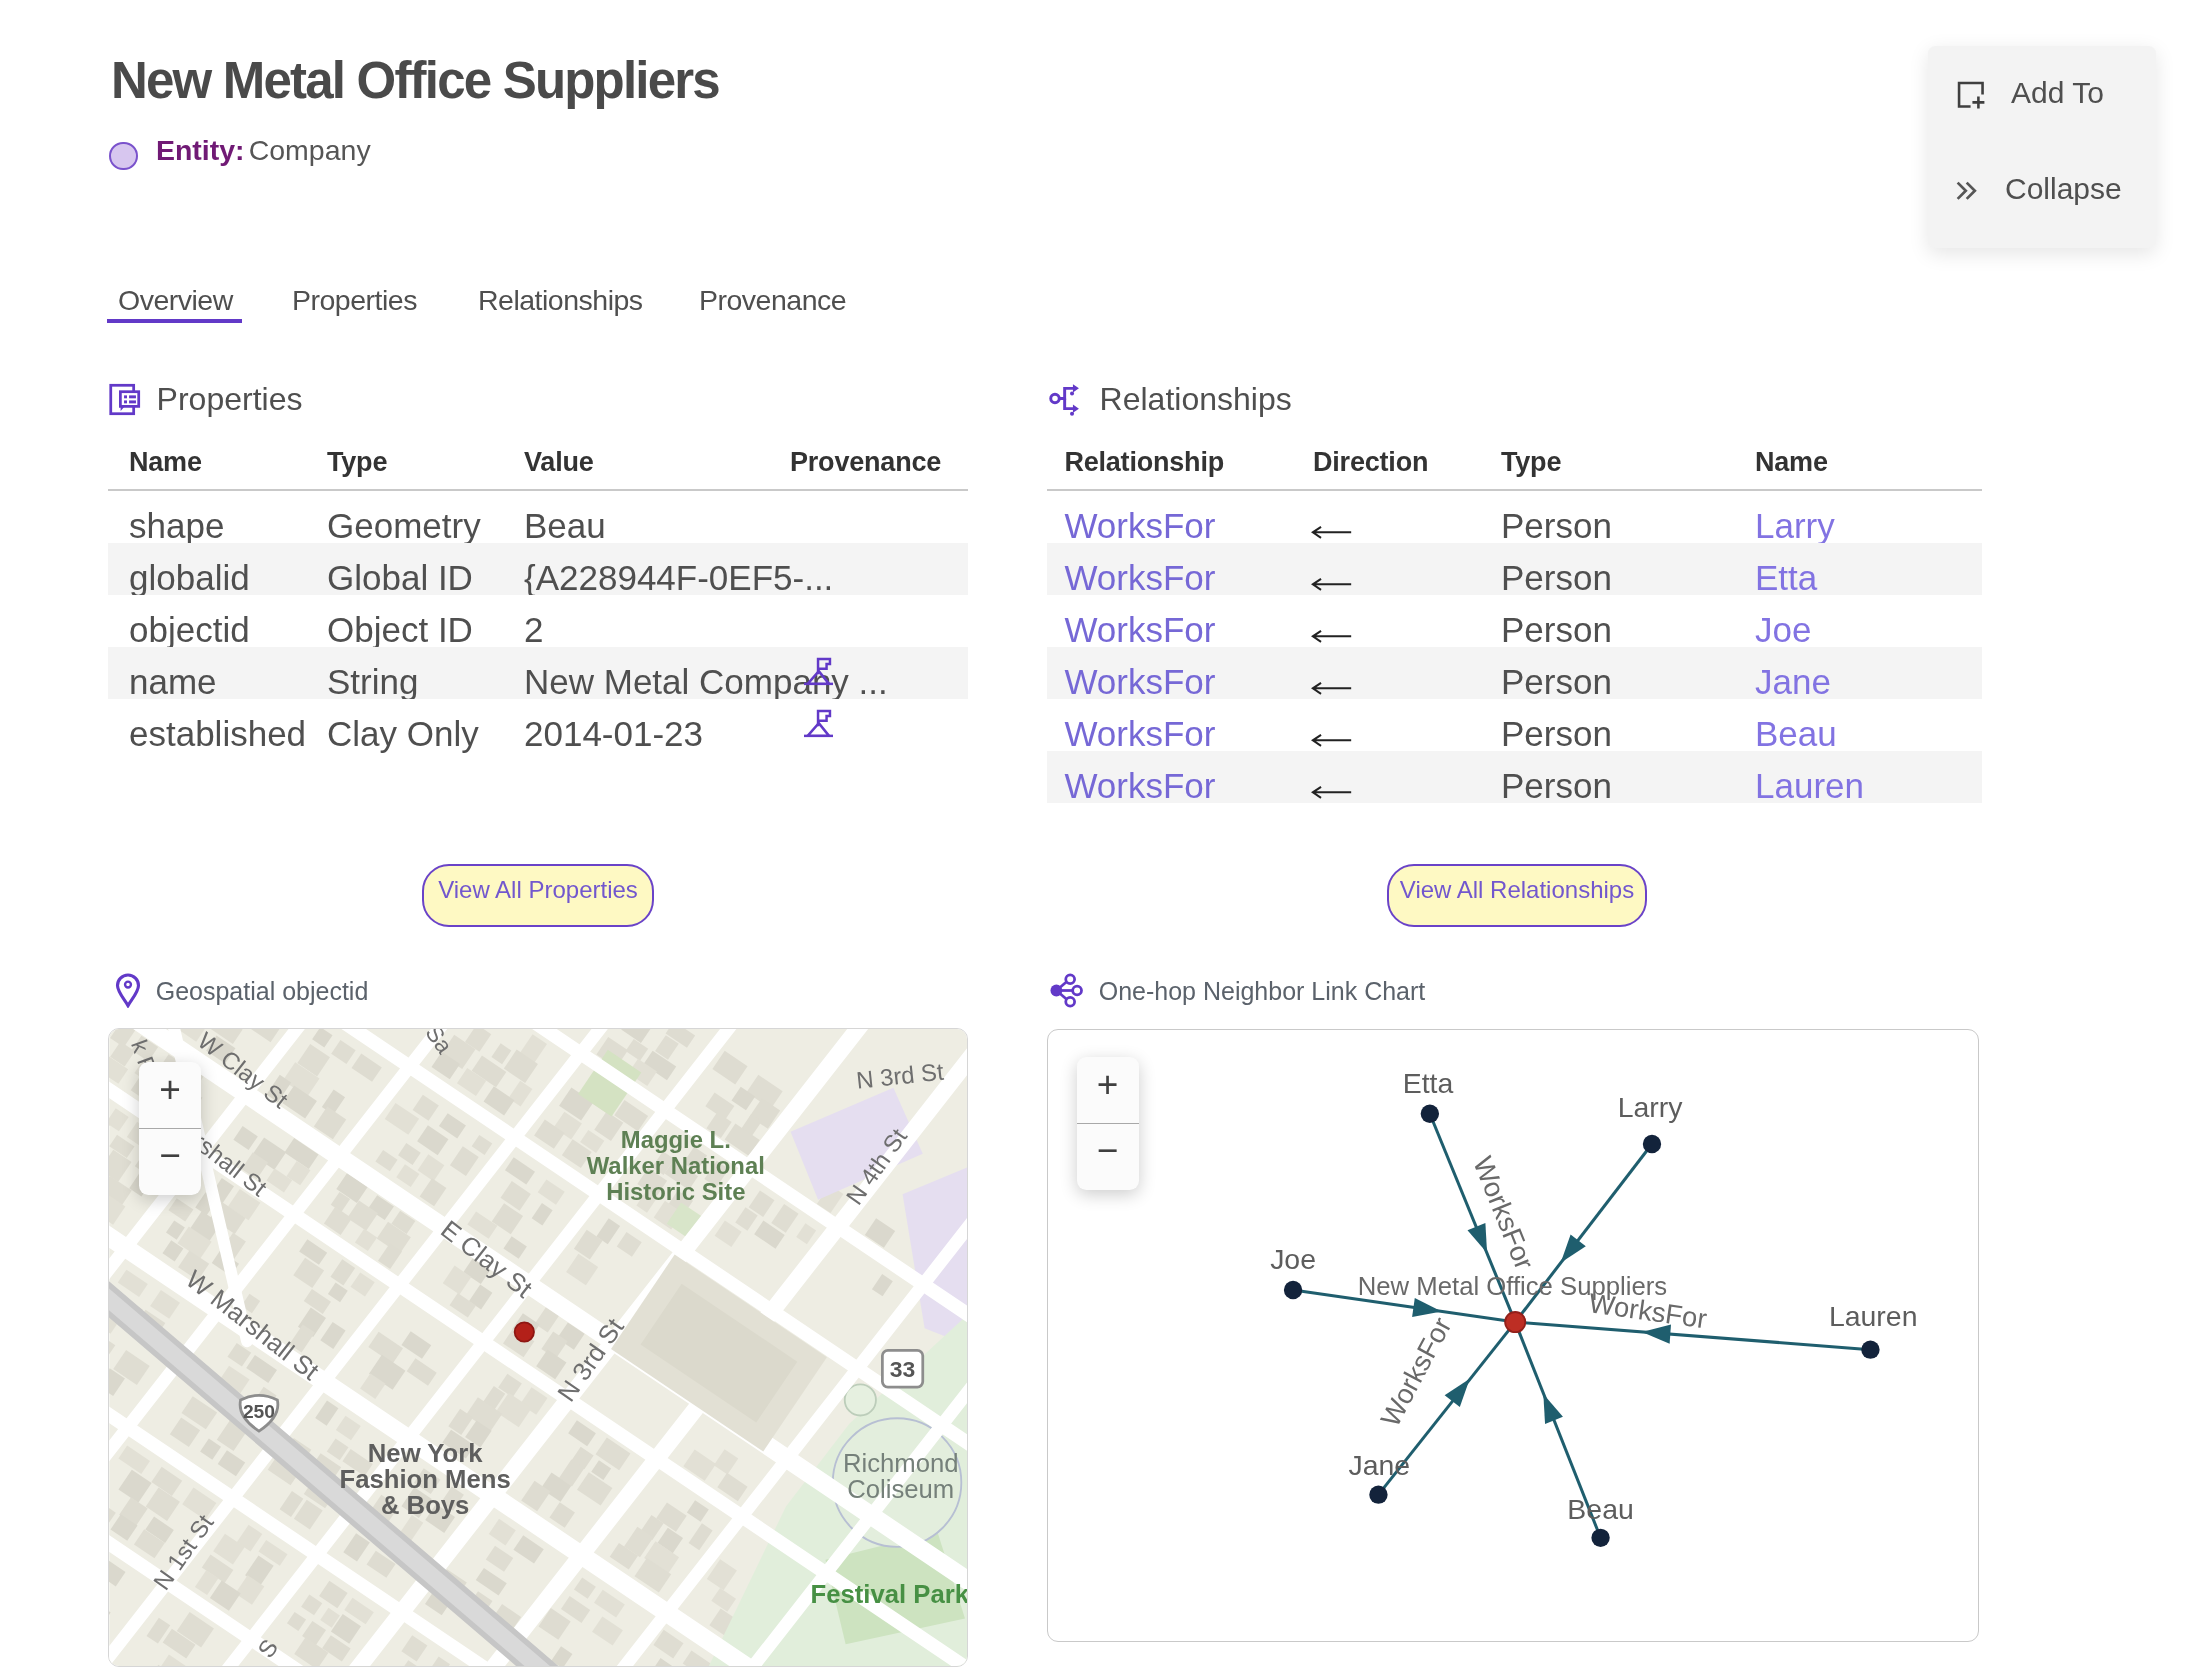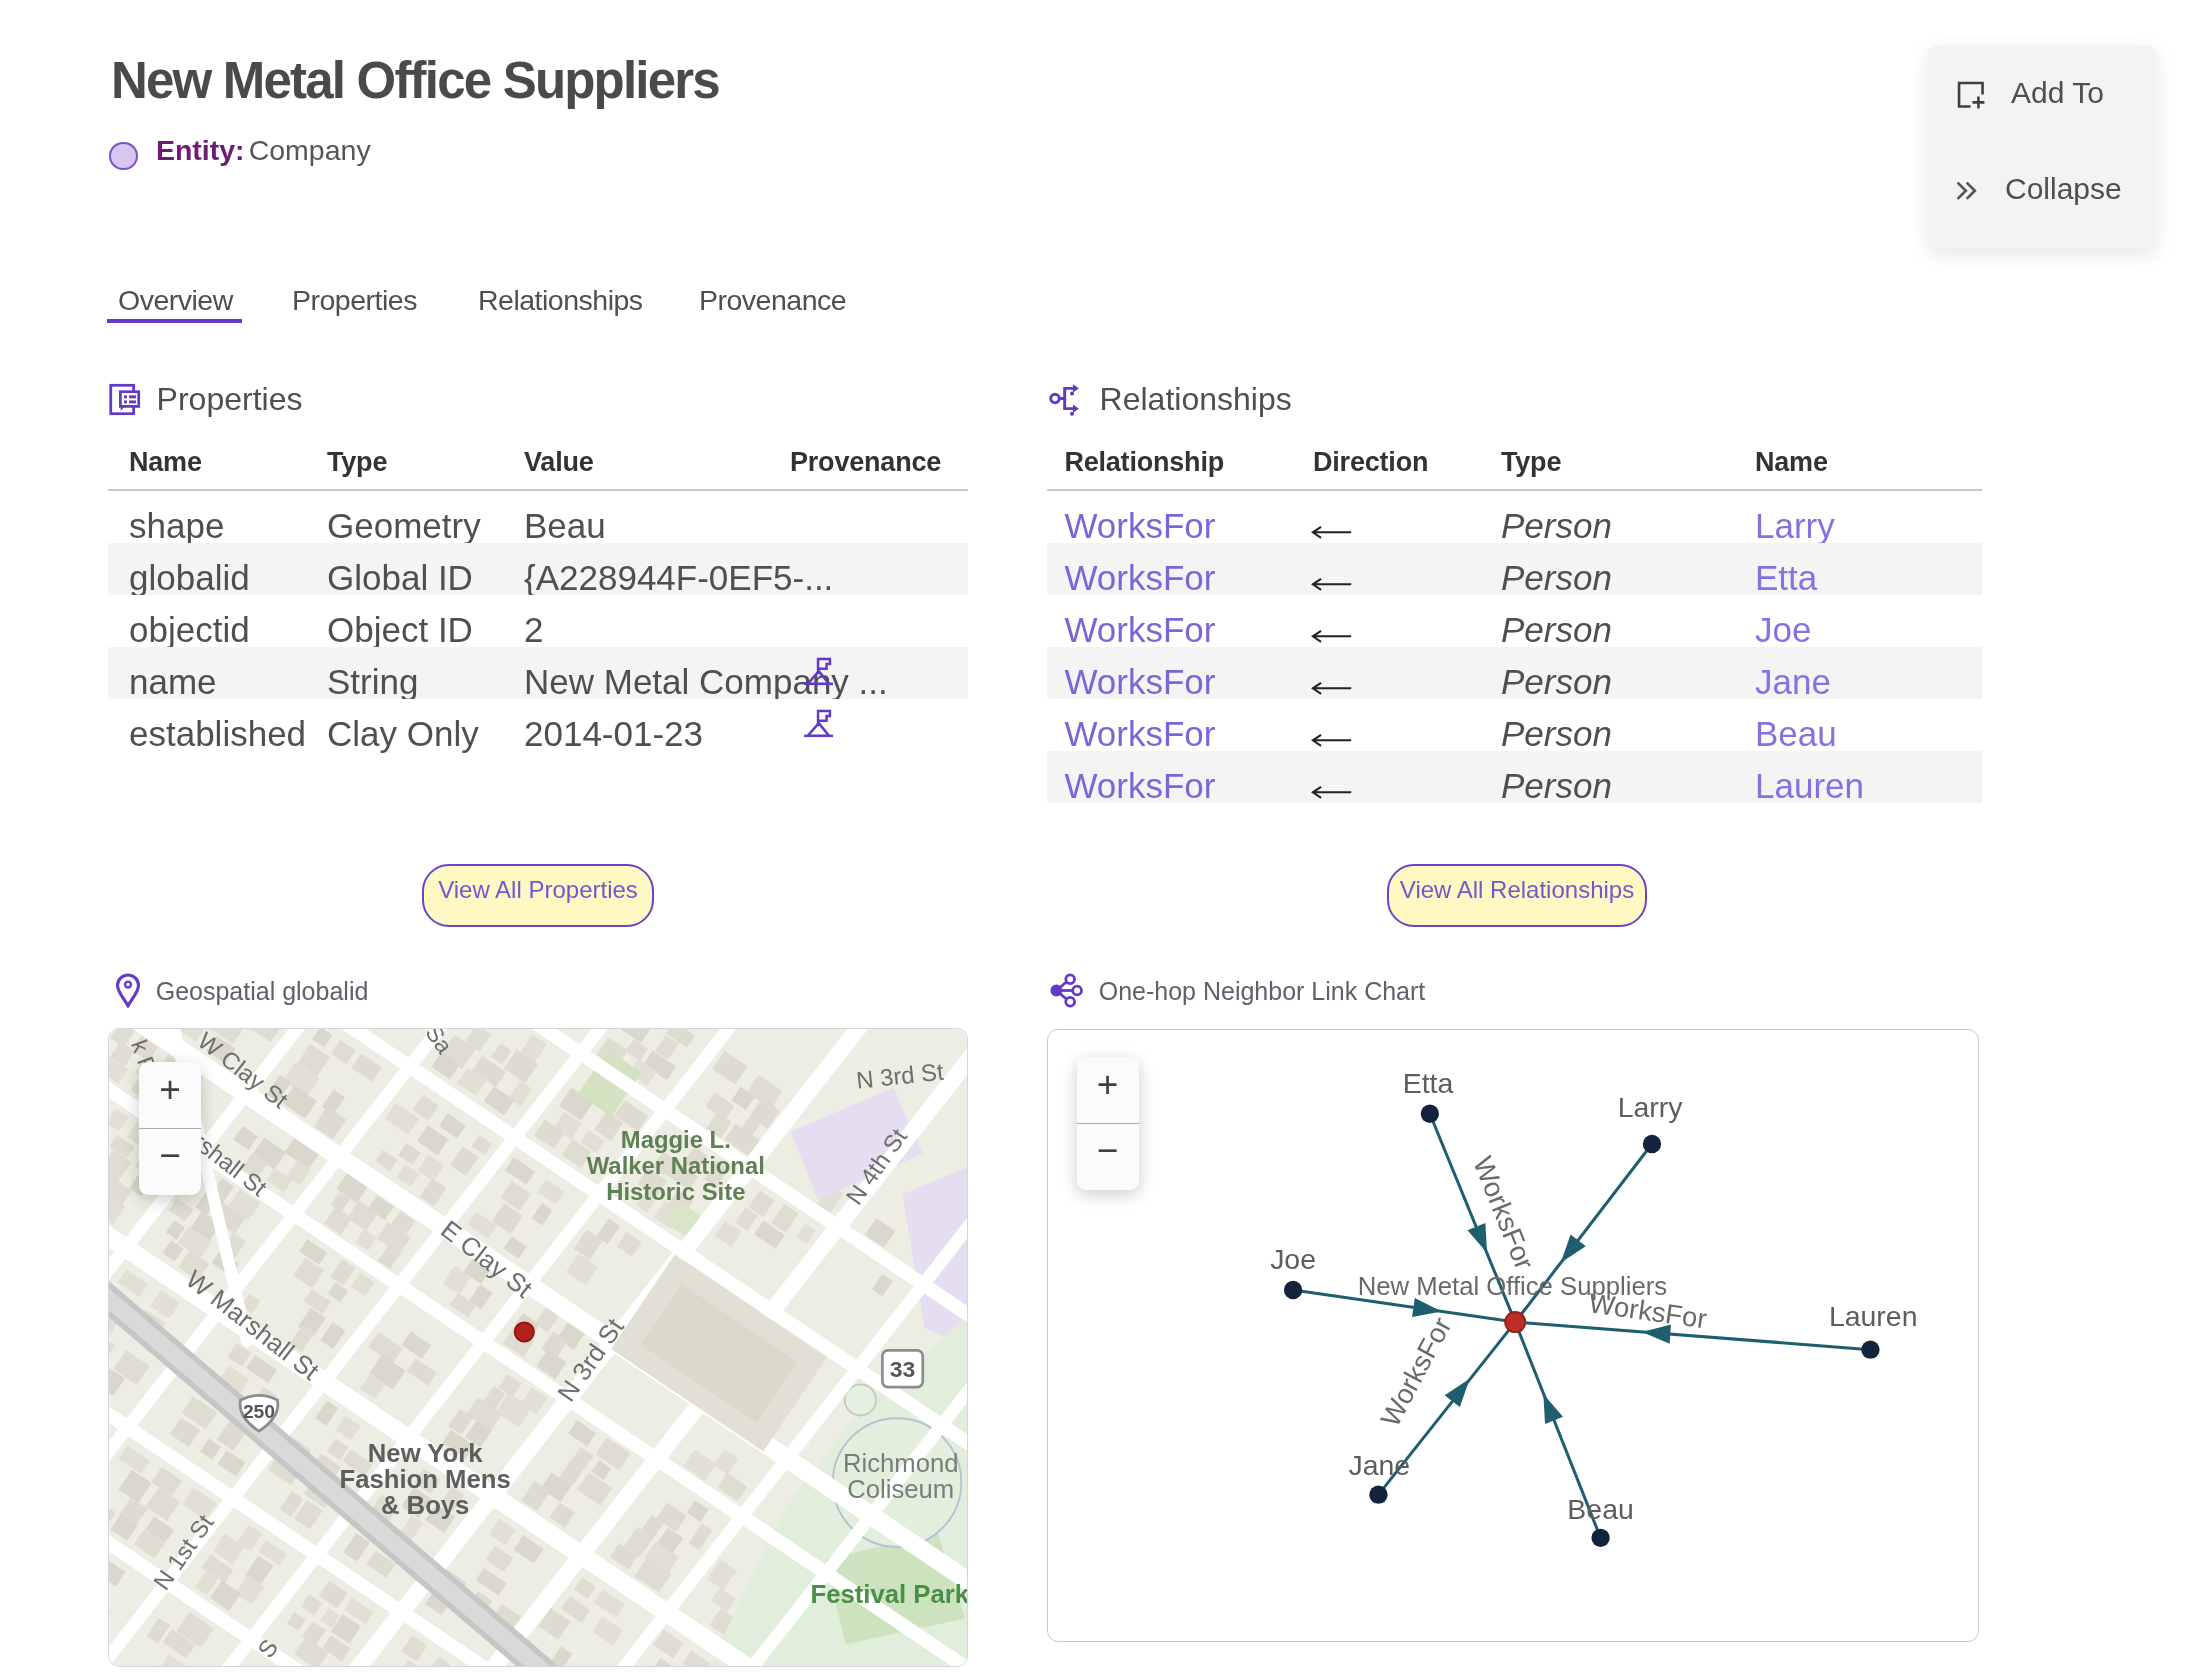--- a/index.html
+++ b/index.html
@@ -31,21 +31,21 @@
 .thead span { position:absolute; top:0; white-space:nowrap; }
 .tbody { position:absolute; }
 .trow { position:relative; height:52px; }
 .trow span { position:absolute; top:14.7px; font-size:35px; color:#4f4f4f; white-space:nowrap; }
 #tleft .trow .c1 { left:21px; }
 #tleft .trow .c2 { left:219px; }
 #tleft .trow .c3 { left:416px; }
 #tleft .trow .cf { left:694px; top:9.2px; }
 #tright .trow .r1 { left:17.4px; color:#7668d6; }
 #tright .trow .r2 { left:264px; top:19px; }
-#tright .trow .r3 { left:454px;font-style:italic; }
+#tright .trow .r3 { left:454px; }
 #tright .trow .r4 { left:708px; }
 .vbtn { position:absolute; height:63px; border:2.3px solid #6a43c8; border-radius:27px;
   background:#fef9c3; color:#7257ce; font-size:24px; text-align:center; line-height:47px; white-space:nowrap; }
 .card { position:absolute; border:1.8px solid #cfcfcf; border-radius:11px; background:#fff;
   overflow:hidden; }
 .zoomctl { position:absolute; width:62px; height:133px; background:#fbfbfb; border-radius:9.2px;
   box-shadow:0 4.6px 16.5px rgba(0,0,0,0.20); z-index:5; }
 .zoomctl .zp { position:absolute; width:100%; text-align:center; font-size:37px; color:#3f3f3f;
   font-weight:normal; }
 .zoomctl .divider { position:absolute; top:66px; left:0; width:100%; height:1.4px; background:#a8a8a8; }
@@ -207,21 +207,21 @@
         <span class="r4" style="color:#8273e2">Lauren</span>
       </div>
     </div>
 
 <div class="vbtn" style="left:422px; top:864px; width:232px">View All Properties</div>
 <div class="vbtn" style="left:1387px; top:864px; width:260px">View All Relationships</div>
 
 <div class="subhead" style="left:115px; top:973px"><svg width="26" height="35" viewBox="0 0 28 38">
 <path d="M14,2.2 C7.6,2.2 2.6,7.2 2.6,13.6 C2.6,20.4 10,28.6 14,35.4 C18,28.6 25.4,20.4 25.4,13.6 C25.4,7.2 20.4,2.2 14,2.2 Z" fill="none" stroke="#6239c8" stroke-width="3.4"></path>
 <circle cx="14" cy="12.6" r="3.2" fill="none" stroke="#6239c8" stroke-width="2.6"></circle>
-</svg><span class="stxt">Geospatial globalid</span></div>
+</svg><span class="stxt">Geospatial objectid</span></div>
 <div class="subhead" style="left:1049px; top:973px"><svg width="35" height="35" viewBox="0 0 38 38">
 <g stroke="#6239c8" stroke-width="3">
 <line x1="8" y1="19" x2="29" y2="19"></line>
 <line x1="8" y1="19" x2="22" y2="7"></line>
 <line x1="8" y1="19" x2="22" y2="31"></line>
 </g>
 <circle cx="8" cy="19" r="6.4" fill="#6239c8"></circle>
 <circle cx="23" cy="6.8" r="4.8" fill="#fff" stroke="#6239c8" stroke-width="3"></circle>
 <circle cx="30.5" cy="19" r="4.8" fill="#fff" stroke="#6239c8" stroke-width="3"></circle>
 <circle cx="23" cy="31.2" r="4.8" fill="#fff" stroke="#6239c8" stroke-width="3"></circle>

